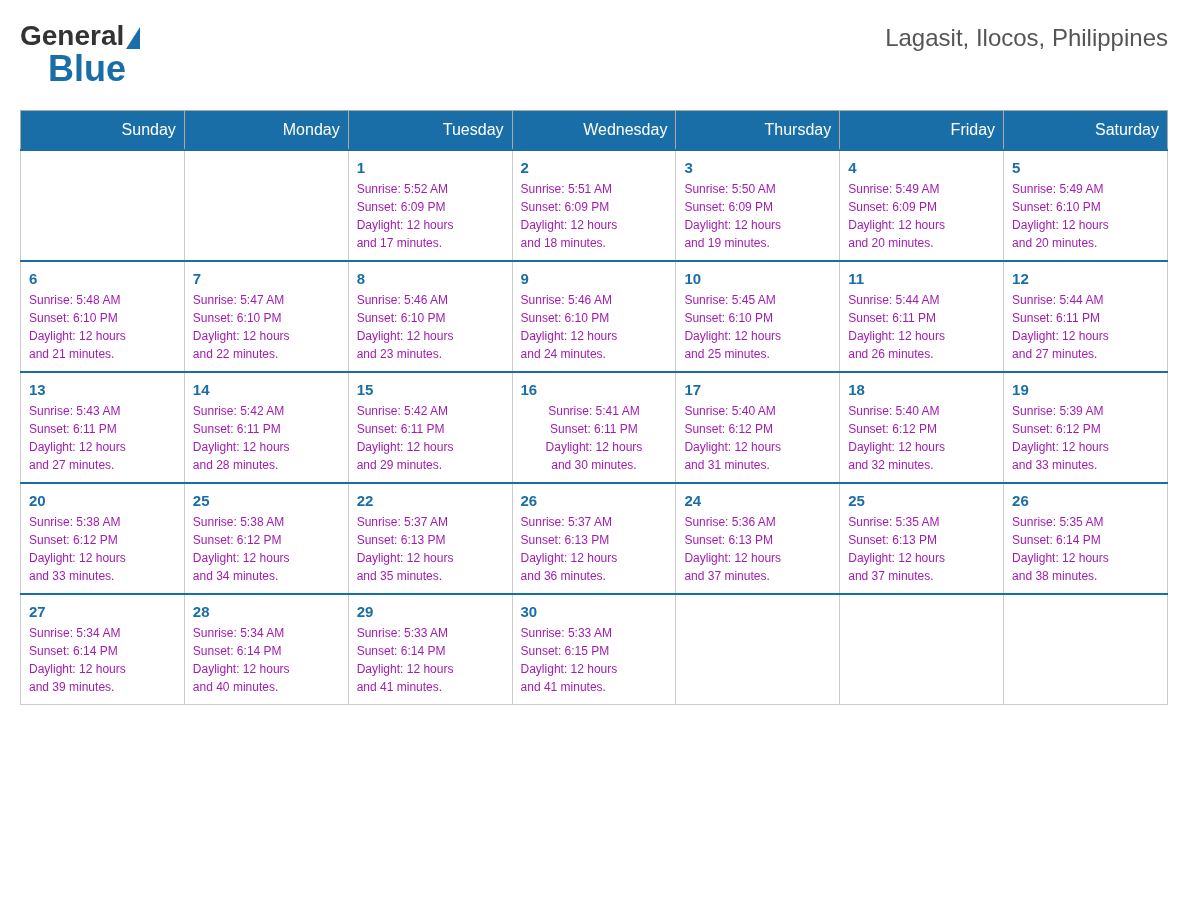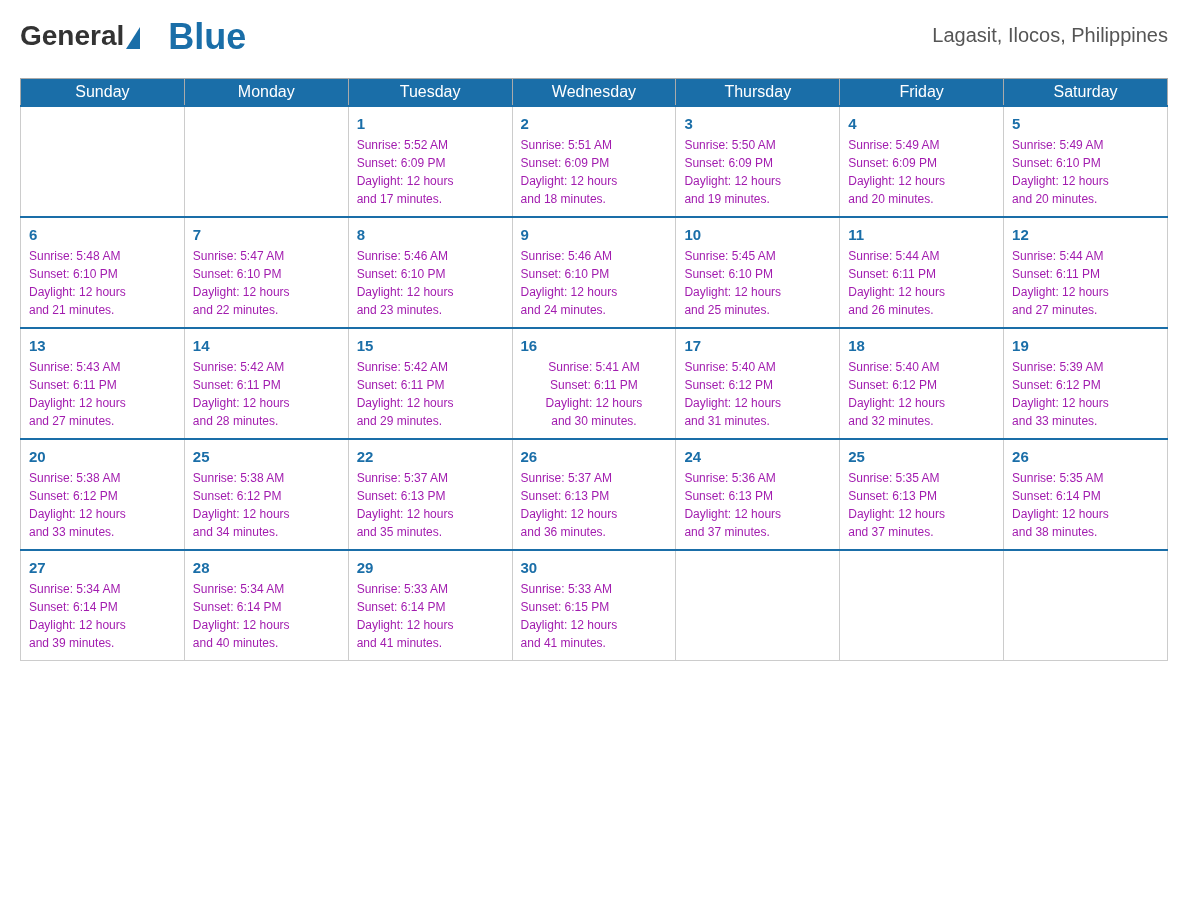--- a/index.html
+++ b/index.html
@@ -11,21 +11,21 @@
       padding: 20px;
     }
     .header {
       display: flex;
       justify-content: space-between;
       align-items: flex-start;
       margin-bottom: 20px;
     }
     .logo {
       display: flex;
-      flex-direction: row;
+      flex-direction: column;
       align-items: flex-start;
     }
     .logo-top {
       display: flex;
       align-items: center;
     }
     .logo-text-general {
       font-size: 28px;
       font-weight: bold;
       color: #333;
@@ -49,34 +49,34 @@
     .title-area {
       text-align: right;
     }
     .month-year {
       font-size: 52px;
       font-weight: normal;
       color: #333;
       line-height: 1.1;
     }
     .location {
-      font-size: 20px;
+      font-size: 24px;
       color: #555;
       margin-top: 4px;
     }
     .calendar {
       width: 100%;
       border-collapse: collapse;
       border: 1px solid #aaa;
     }
     .calendar th {
       background-color: #1a6ea8;
       color: #fff;
-      padding: 4px 8px;
-      text-align: center;
+      padding: 10px 8px;
+      text-align: right;
       font-size: 16px;
       font-weight: normal;
       border: 1px solid #aaa;
     }
     .calendar td {
       vertical-align: top;
       padding: 8px;
       border: 1px solid #ccc;
       width: 14.28%;
       min-height: 100px;

